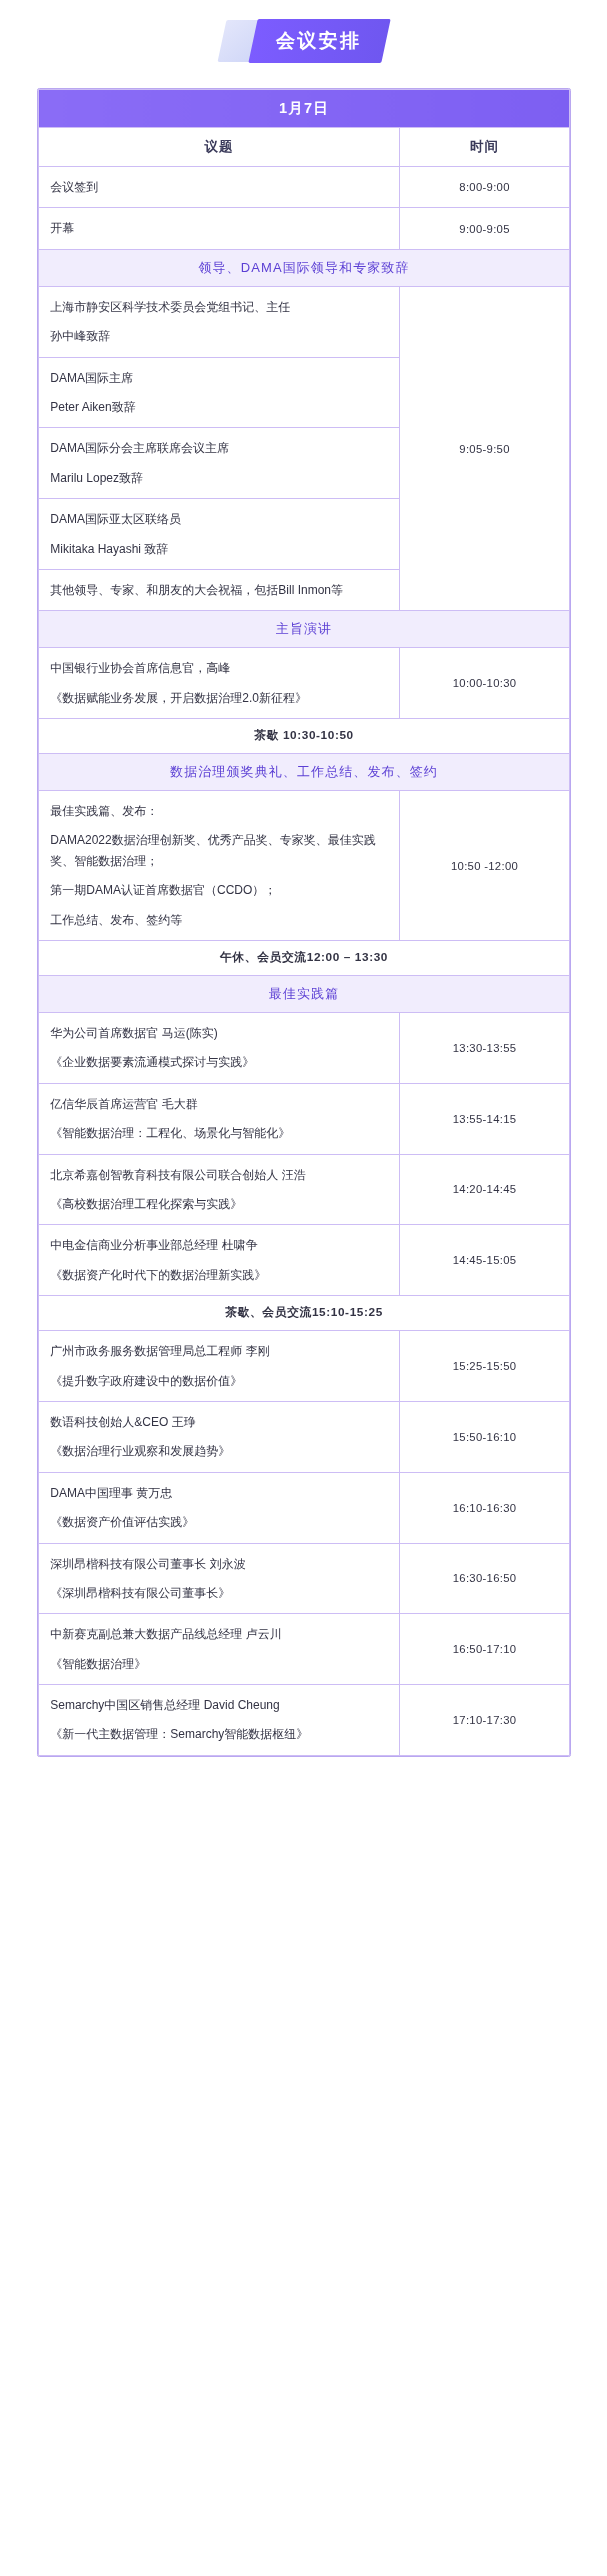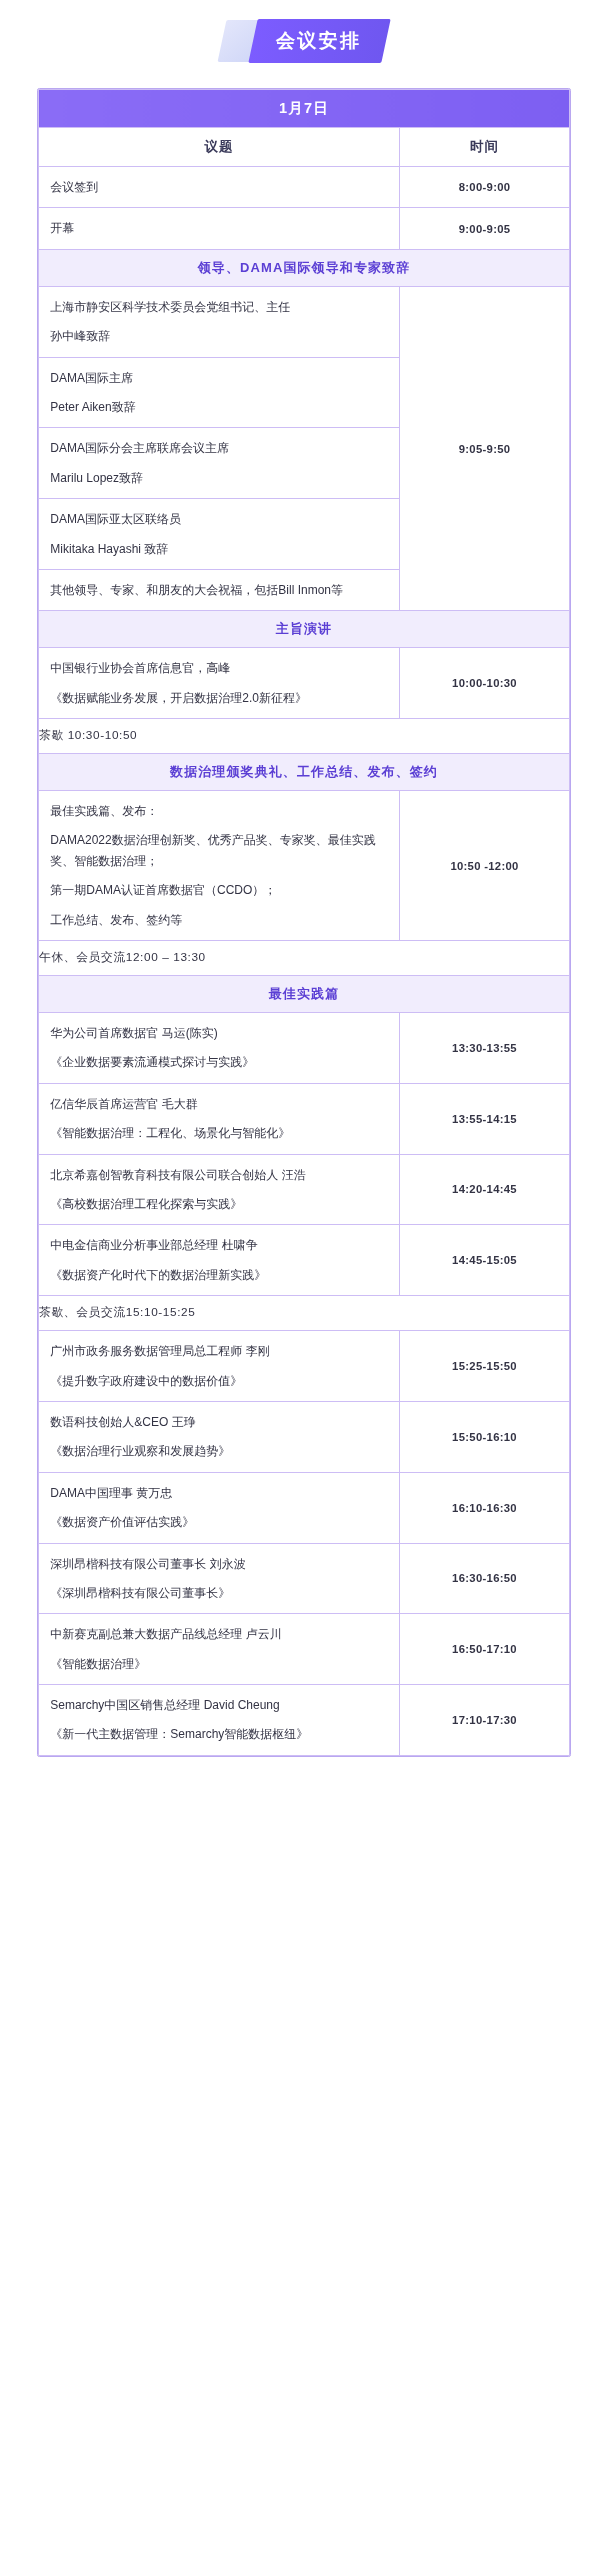--- a/index.html
+++ b/index.html
@@ -99,37 +99,38 @@
     line-height: 1.7;
     color: #333344;
     text-align: left;
   }
   td.time {
     padding: 7.9px 4.5px;
     font-size: 11.3px;
     color: #333344;
     text-align: center;
     letter-spacing: 0.3px;
-    font-weight: bold;
   }
   tr.section td {
     background: #f1edfd;
     color: #5b3fd4;
     font-size: 13px;
-    font-weight: bold;
+    font-weight: normal;
     text-align: center;
     padding: 9px 7px;
     letter-spacing: 1.1px;
   }
   tr.break td {
     background: #ffffff;
     color: #333344;
     font-size: 11.8px;
+    text-align: center;
     padding: 9px 0;
     letter-spacing: 0.6px;
+    font-weight: bold;
   }
   .topic-line { display: block; }
   .topic-line + .topic-line { margin-top: 9px; }
 </style>
 </head>
 <body>
 
 <div class="page">
 
   <div class="banner-wrap">

